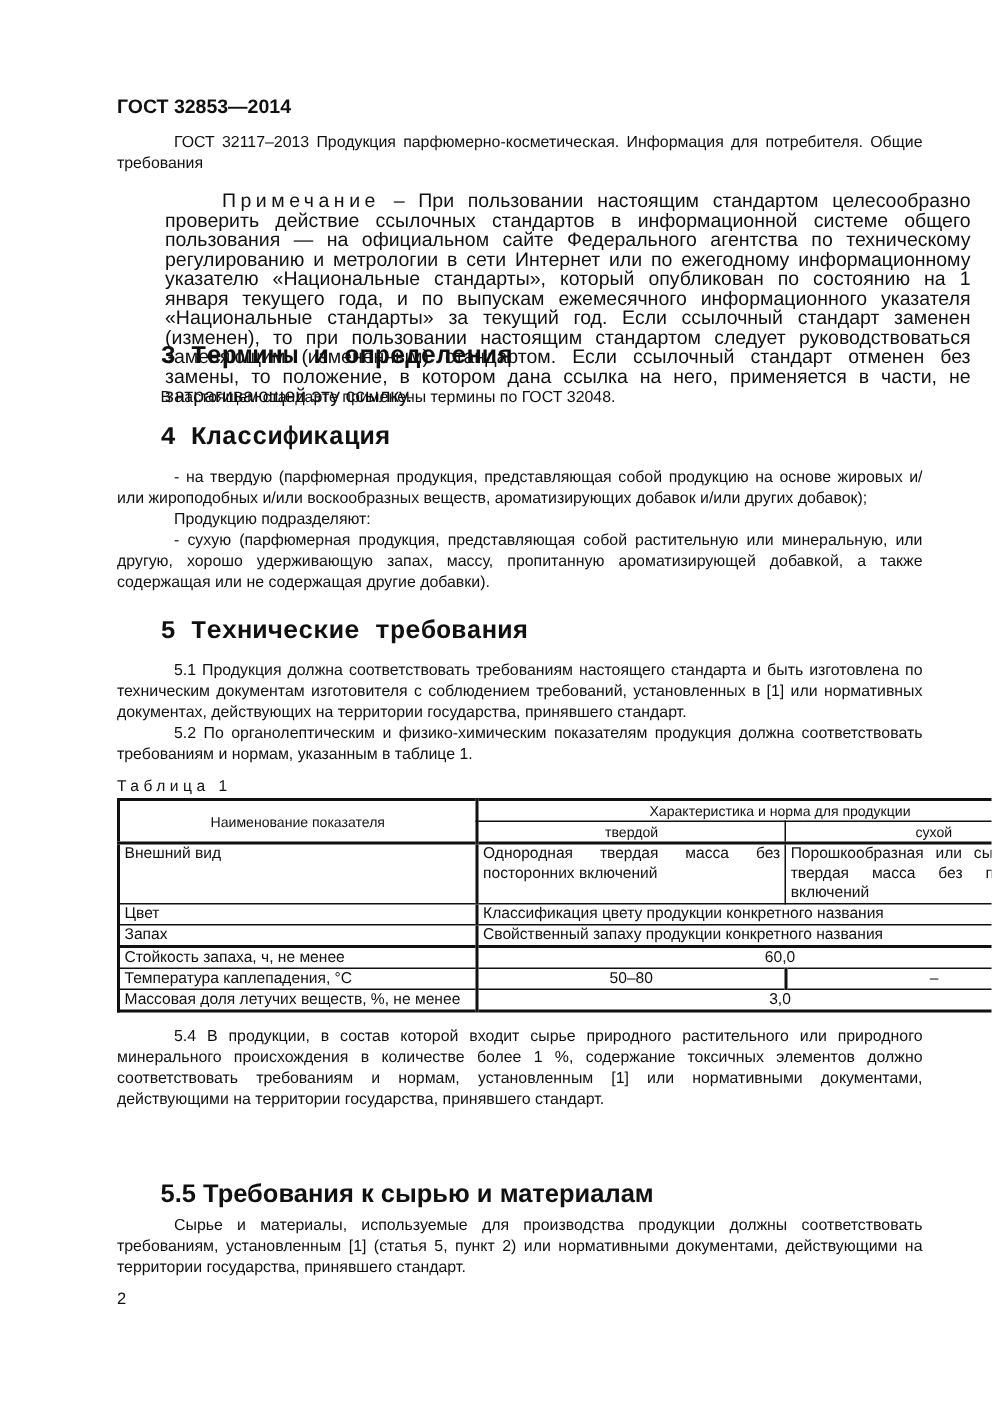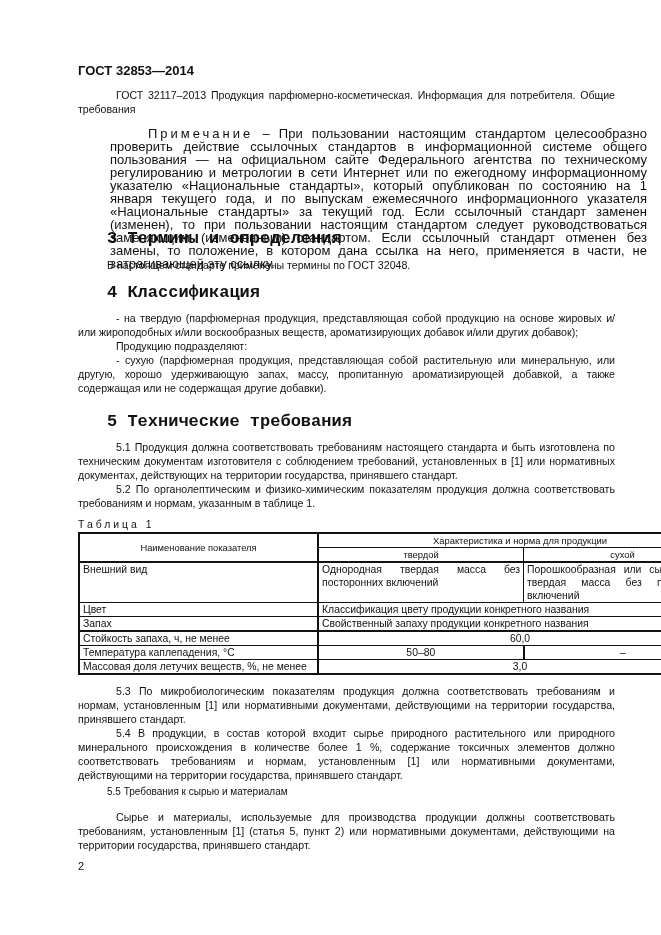--- a/index.html
+++ b/index.html
@@ -6,21 +6,21 @@
   body { width: 661px; height: 935px; position: relative; overflow: hidden;
          font-family: "Liberation Sans", sans-serif; color: #111; }
   .abs { position: absolute; }
   .hdr { left: 78px; top: 63px; font-weight: bold; font-size: 13px; }
   p { margin: 0; }
   .txt { font-size: 10.6px; line-height: 14px; text-align: justify; }
   .note { font-size: 13px; line-height: 13px; text-align: justify; margin-left: 32px; }
   .ind { text-indent: 38px; }
   .sp { letter-spacing: 3px; }
   .h2 { font-weight: bold; font-size: 17px; font-family: Liberation Mono, monospace; }
-  .h3 { font-weight: normal; font-size: 10px; text-align: right; }
+  .h3 { font-weight: bold; font-size: 17px; text-align: right; }
   table { border-collapse: collapse; position: absolute; left: 78px; top: 532px; width: 645px;
           font-size: 10.4px; border: 2px solid #111; }
   td { border: 1px solid #111; padding: 0 3px; vertical-align: top; line-height: 13px; }
   td.c { text-align: center; }
   td.head { font-size: 9.4px; }
   .thick-top td { border-top: 2px solid #111; }
   .vthick { border-right: 2px solid #111; }
   td.j { text-align: justify; }
   td.bottomv { vertical-align: bottom; }
   .cap { left: 78px; top: 519px; font-size: 10.4px; letter-spacing: 3px; }
@@ -90,20 +90,19 @@
     <td class="c" style="border-left:2px solid #111;">–</td>
   </tr>
   <tr>
     <td class="vthick j">Массовая доля летучих веществ, %, не менее</td>
     <td class="c bottomv" colspan="2">3,0</td>
   </tr>
 </tbody>
   </table>
 
 <div class="abs" style="left:78px;top:684px;width:537px;">
-  <p class="txt ind">5.3 По микробиологическим показателям продукция должна соответствовать требованиям и нормам, установленным [1] или нормативными документами, действующими на территории государства, принявшего стандарт.</p>
   <p class="txt ind">5.4 В продукции, в состав которой входит сырье природного растительного или природного минерального происхождения в количестве более 1 %, содержание токсичных элементов должно соответствовать требованиям и нормам, установленным [1] или нормативными документами, действующими на территории государства, принявшего стандарт.</p>
 </div>
 
 <div class="abs h3" style="left:107px;top:786px;">5.5 Требования к сырью и материалам</div>
 <p class="abs txt ind" style="left:78px;top:810px;width:537px;">Сырье и материалы, используемые для производства продукции должны соответствовать требованиям, установленным [1] (статья 5, пункт 2) или нормативными документами, действующими на территории государства, принявшего стандарт.</p>
 
 <div class="abs" style="left:78px;top:860px;font-size:11px;">2</div>
 
 </body></html>

